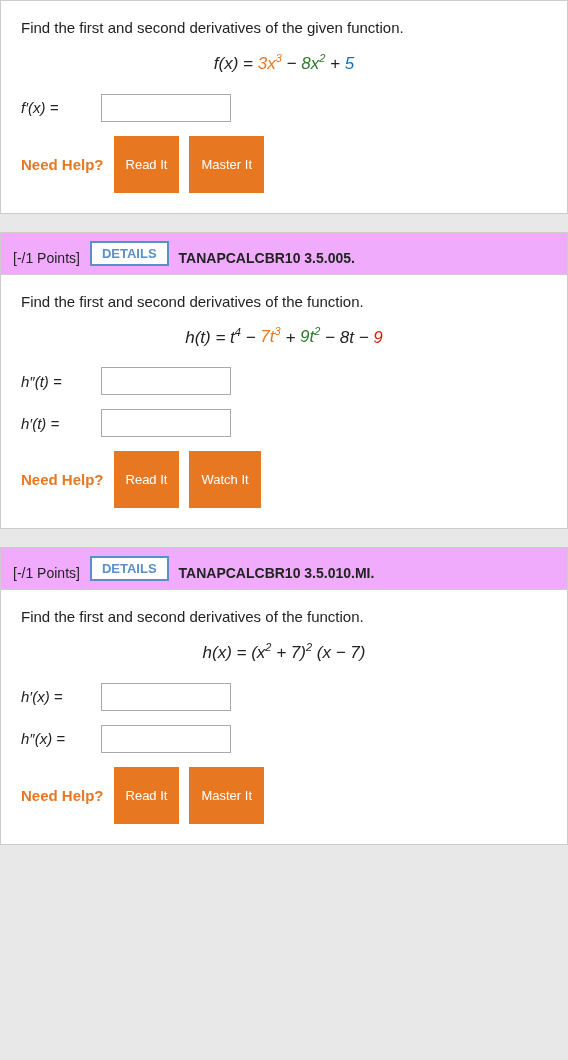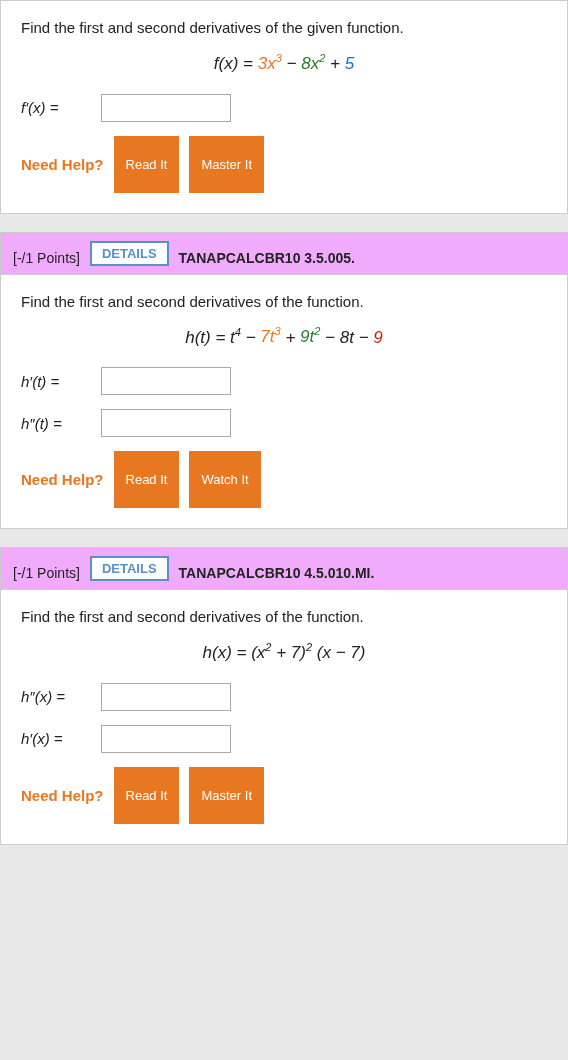--- a/index.html
+++ b/index.html
@@ -150,58 +150,58 @@
   </div>
 
   <div class="problem-body">
     <div class="problem-instruction">Find the first and second derivatives of the function.</div>
 
     <div class="formula-display">
       <i>h</i>(<i>t</i>) = <i>t</i><sup>4</sup> − <span style="color:#e87722">7<i>t</i><sup>3</sup></span> + <span style="color:#2a7a2a">9<i>t</i><sup>2</sup></span> − 8<i>t</i> − <span style="color:#cc2200">9</span>
     </div>
 
     <div class="input-row">
+      <span class="input-label"><i>h</i>″(<i>t</i>) =&nbsp;&nbsp;</span>
+      <input class="answer-input" type="text" style="">
+    </div>
+
+    <div class="input-row">
       <span class="input-label"><i>h</i>′(<i>t</i>) =&nbsp;&nbsp;</span>
-      <input class="answer-input" type="text" style="">
-    </div>
-
-    <div class="input-row">
-      <span class="input-label"><i>h</i>″(<i>t</i>) =&nbsp;&nbsp;</span>
       <input class="answer-input" type="text" style="">
     </div>
 
     <div class="need-help-row">
       <span class="need-help-label">Need Help?</span>
       <button class="help-btn">Read It</button>
       <button class="help-btn">Watch It</button>
     </div>
   </div>
 </div>
 
 <div class="problem-card">
   <div class="problem-header">
     <span class="points-label">[-/1 Points]</span>
     <button class="details-btn">DETAILS</button>
-    <span class="problem-id">TANAPCALCBR10 4.5.010.MI.</span>
+    <span class="problem-id">TANAPCALCBR10 3.5.010.MI.</span>
   </div>
 
   <div class="problem-body">
     <div class="problem-instruction">Find the first and second derivatives of the function.</div>
 
     <div class="formula-display">
       <i>h</i>(<i>x</i>) = (<i>x</i><sup>2</sup> + 7)<sup>2</sup> (<i>x</i> − 7)
     </div>
 
     <div class="input-row">
+      <span class="input-label"><i>h</i>′(<i>x</i>) =&nbsp;&nbsp;</span>
+      <input class="answer-input" type="text" style="">
+    </div>
+
+    <div class="input-row">
       <span class="input-label"><i>h</i>″(<i>x</i>) =&nbsp;&nbsp;</span>
-      <input class="answer-input" type="text" style="">
-    </div>
-
-    <div class="input-row">
-      <span class="input-label"><i>h</i>′(<i>x</i>) =&nbsp;&nbsp;</span>
       <input class="answer-input" type="text" style="">
     </div>
 
     <div class="need-help-row">
       <span class="need-help-label">Need Help?</span>
       <button class="help-btn">Read It</button>
       <button class="help-btn">Master It</button>
     </div>
   </div>
 </div>

